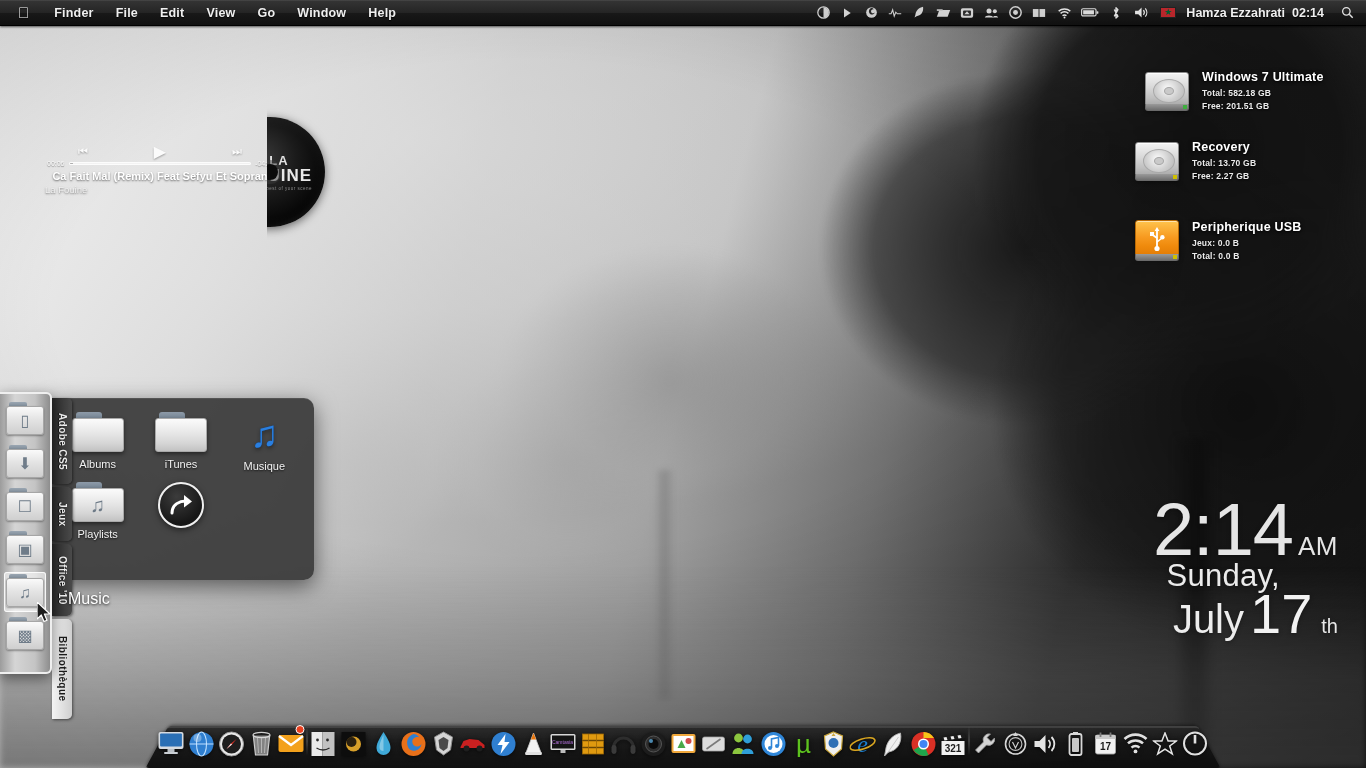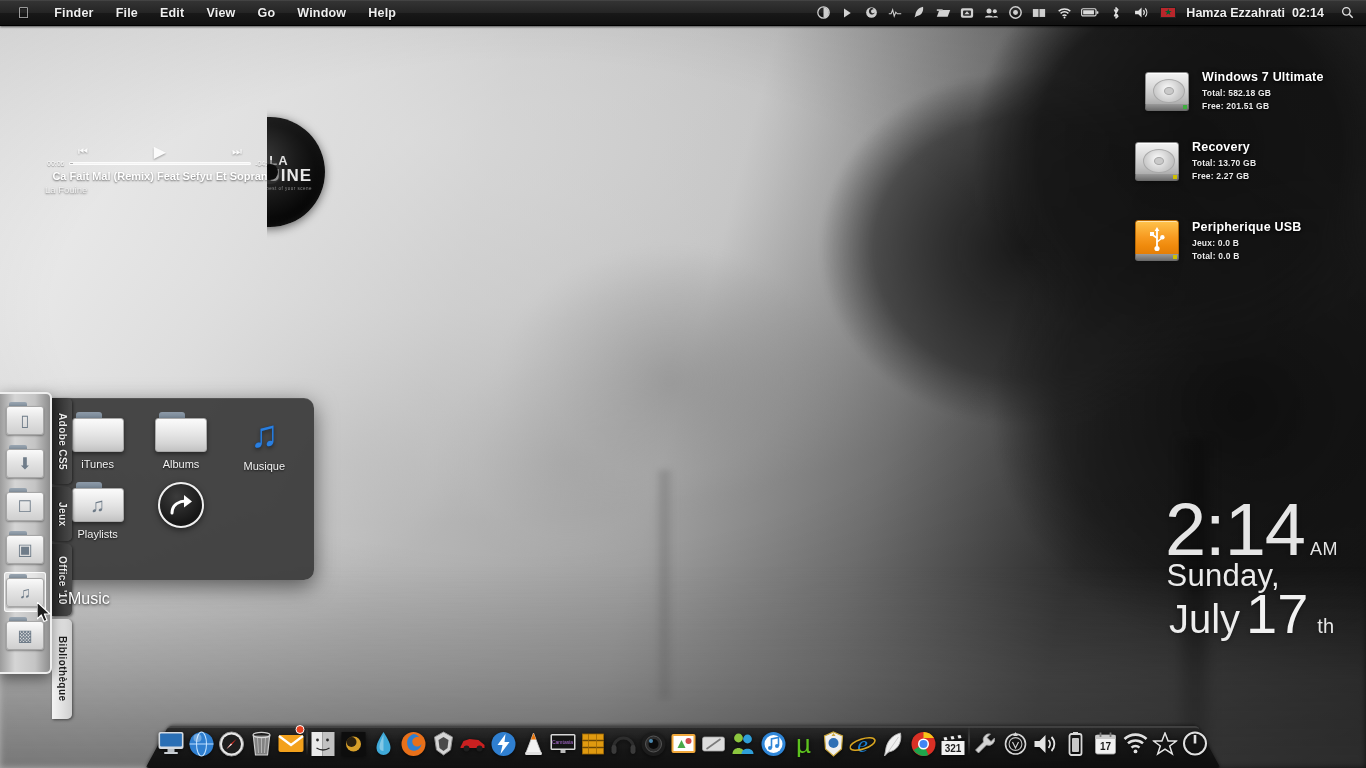--- a/index.html
+++ b/index.html
@@ -182,24 +182,24 @@
   .drive-name { color:#fff; font-size:12.5px; font-weight:bold; letter-spacing:.2px;
     text-shadow:0 1px 2px rgba(0,0,0,.85), 0 0 4px rgba(0,0,0,.6); margin-bottom:3px; }
   .drive-line { color:#ececec; font-size:8.5px; font-weight:bold; letter-spacing:.2px;
     text-shadow:0 1px 2px rgba(0,0,0,.9); line-height:1.5; }
 
   
   #clock-widget { position:absolute; right:28px; bottom:126px; z-index:15;
     color:#f0f0f0; text-shadow:0 1px 4px rgba(0,0,0,.35); font-weight:300; }
   .ck-row1 { display:flex; align-items:baseline; justify-content:flex-end; }
   .ck-time { font-size:74px; line-height:.92; letter-spacing:-1px; color:#e5e5e5; }
-  .ck-ampm { font-size:18px; margin-left:5px; color:#e4e4e4; letter-spacing:.5px; }
+  .ck-ampm { font-size:26px; margin-left:5px; color:#e4e4e4; letter-spacing:.5px; }
   .ck-row2 { text-align:right; margin-top:-6px; padding-right:58px; }
   .ck-day { font-size:31px; color:#ebebeb; letter-spacing:.3px; }
-  .ck-row3 { display:flex; align-items:baseline; justify-content:center; margin-top:-8px; }
+  .ck-row3 { display:flex; align-items:baseline; justify-content:flex-end; margin-top:-8px; }
   .ck-month { font-size:40px; color:#ededed; }
   .ck-date { font-size:56px; color:#f2f2f2; margin-left:6px; line-height:1; }
   .ck-ord { font-size:20px; color:#e8e8e8; margin-left:9px; }
 
   
   #stack-panel {
     position:absolute; left:48px; top:398px; width:266px; height:182px;
     background:rgba(58,58,58,.93); border-radius:10px;
     box-shadow:0 6px 22px rgba(0,0,0,.55), inset 0 1px 0 rgba(255,255,255,.08);
     z-index:30; padding:14px 8px 8px 8px;
@@ -530,29 +530,29 @@
   </div>
 
   <div id="stack-panel">
     <div class="stack-grid">
 
       <div class="stack-cell">
         <div class="folder-ico">
           <div class="tab"></div>
             <div class="body"></div>
         </div>
-        <div class="stack-label">iTunes</div>
+        <div class="stack-label">Albums</div>
       </div>
 
       <div class="stack-cell">
         <div class="folder-ico">
           <div class="tab"></div>
             <div class="body"></div>
         </div>
-        <div class="stack-label">Albums</div>
+        <div class="stack-label">iTunes</div>
       </div>
 
       <div class="stack-cell">
         <div class="note-ico">♫</div>
         <div class="stack-label">Musique</div>
       </div>
 
       <div class="stack-cell">
         <div class="folder-ico">
           <div class="tab"></div>

